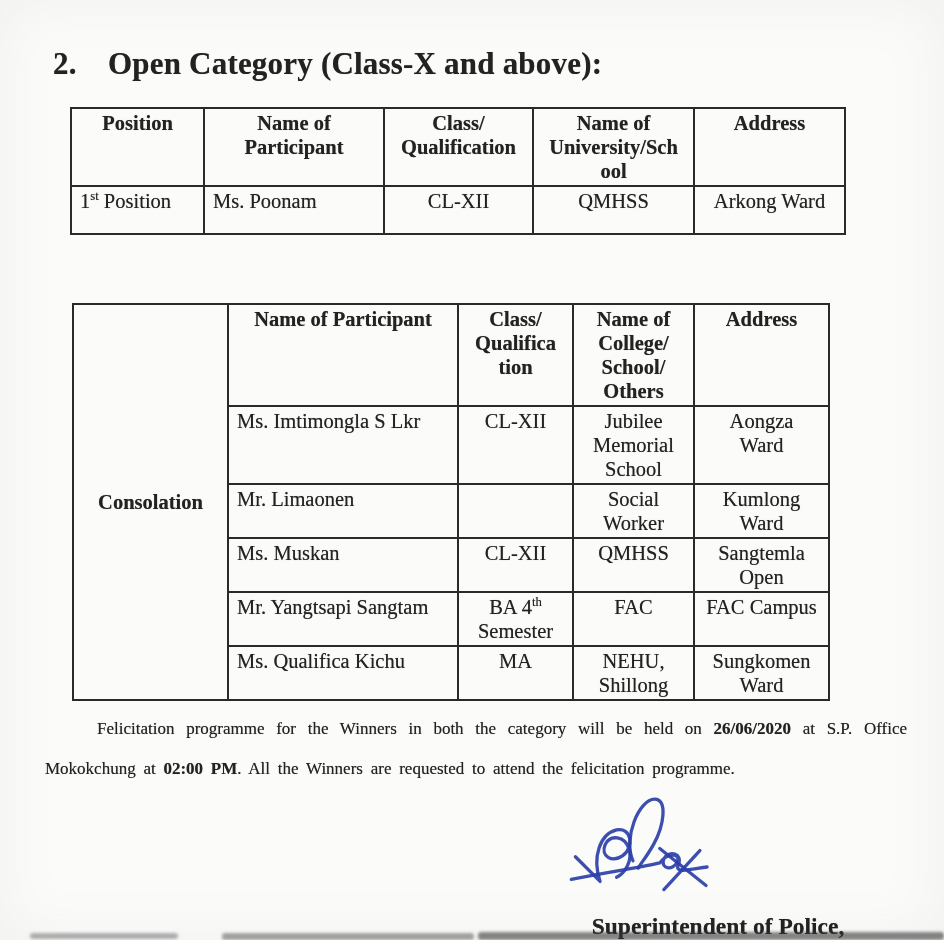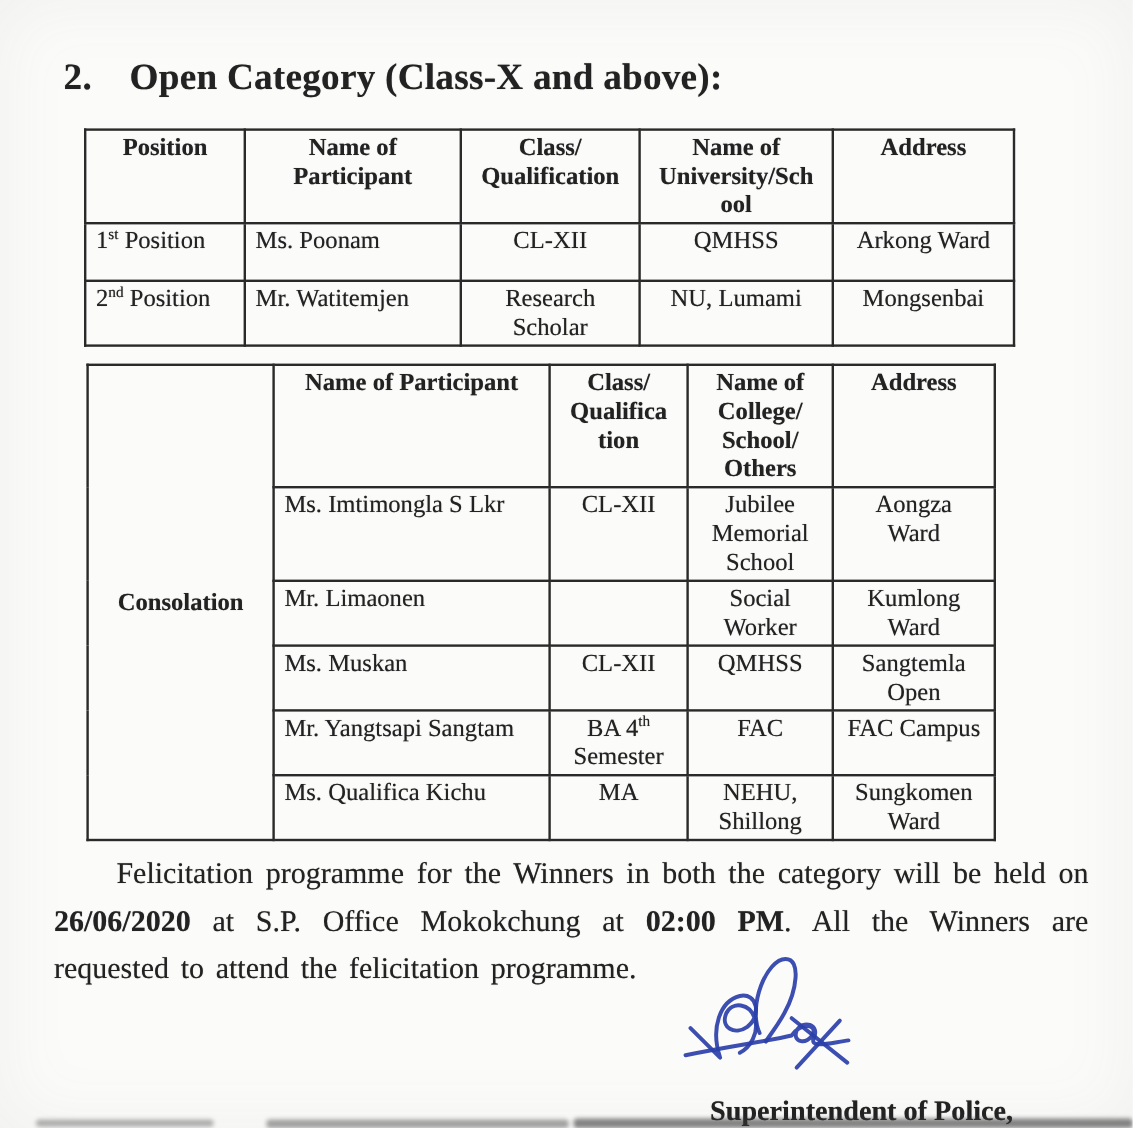--- a/index.html
+++ b/index.html
@@ -28,21 +28,21 @@
   td.ac { text-align:center; }
   td.cat { font-weight:bold; text-align:center; vertical-align:middle; white-space:normal; }
   sup { font-size:0.62em; line-height:0; }
 
   .t1 { position:absolute; left:70px; top:107px; width:774px; }
   .t2 { position:absolute; left:72px; top:303px; width:756px; }
 
   
   .para {
     position:absolute; left:45px; top:709px; width:862px;
-    font-size:25px; line-height:39.5px;
+    font-size:17px; line-height:39.5px;
     text-align:justify; text-align-last:left;
     text-indent:52px; word-spacing:3.5px;
   }
   .para b { font-weight:bold; }
 
   
   .sig { position:absolute; left:561px; top:795px; width:180px; height:108px; }
   .sig path { fill:none; stroke: var(--ink, #2b3fa8); stroke-width:3.2; stroke-linecap:round; stroke-linejoin:round; opacity:0.92; }
 
   
@@ -82,28 +82,20 @@
 University/Sch
 ool</td>
       <td class="hd">Address</td>
     </tr>
     <tr style="height:48px">
       <td class="al"><span>1</span><sup>st</sup><span> Position</span></td>
       <td class="al">Ms. Poonam</td>
       <td class="ac">CL-XII</td>
       <td class="ac">QMHSS</td>
       <td class="ac">Arkong Ward</td>
-    </tr>
-    <tr style="height:51px">
-      <td class="al"><span>2</span><sup>nd</sup><span> Position</span></td>
-      <td class="al">Mr. Watitemjen</td>
-      <td class="ac">Research
-Scholar</td>
-      <td class="ac">NU, Lumami</td>
-      <td class="ac">Mongsenbai</td>
     </tr>
   </tbody>
     </table>
 
   <table class="t2">
     <colgroup>
       <col style="width:155px">
         <col style="width:230px">
         <col style="width:115px">
         <col style="width:121px">

